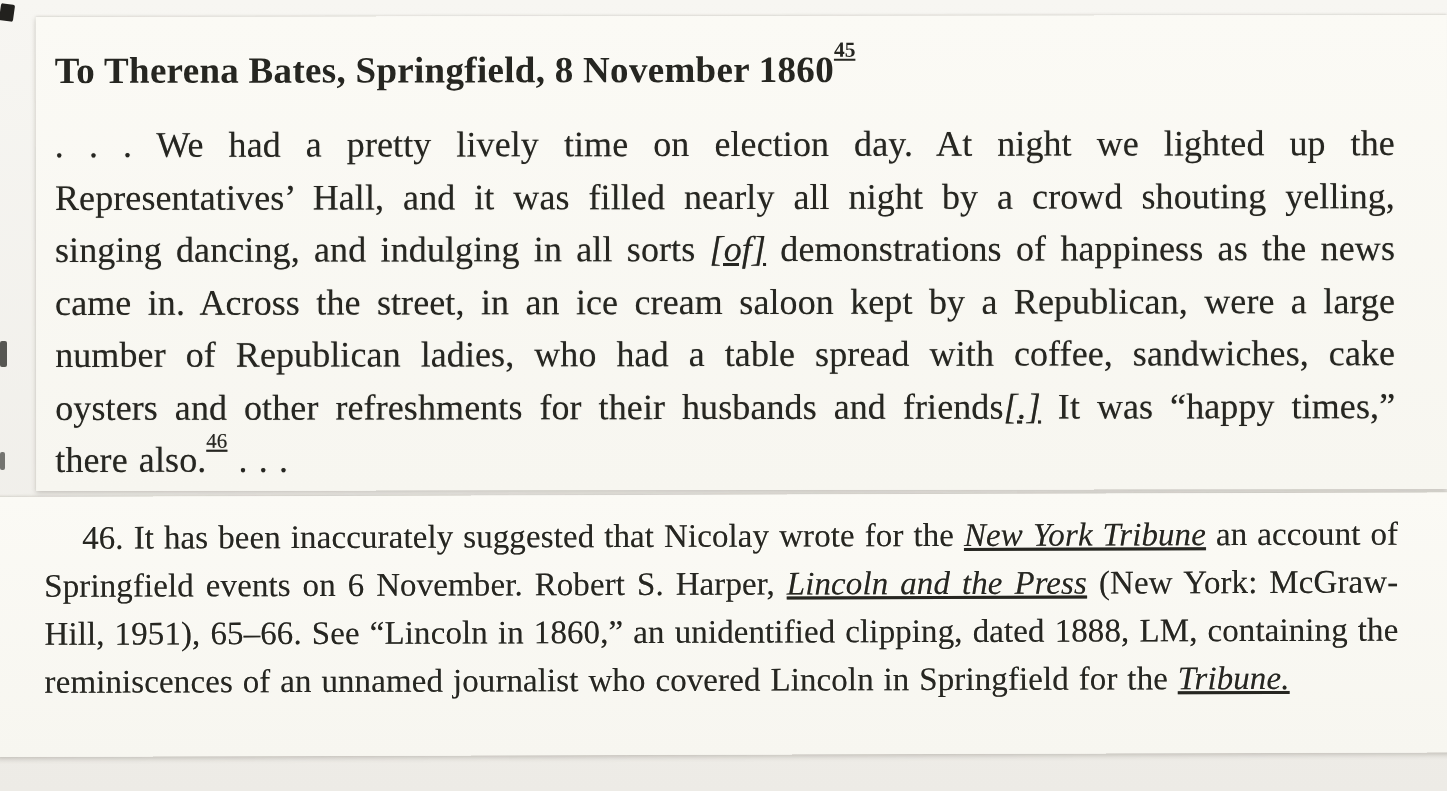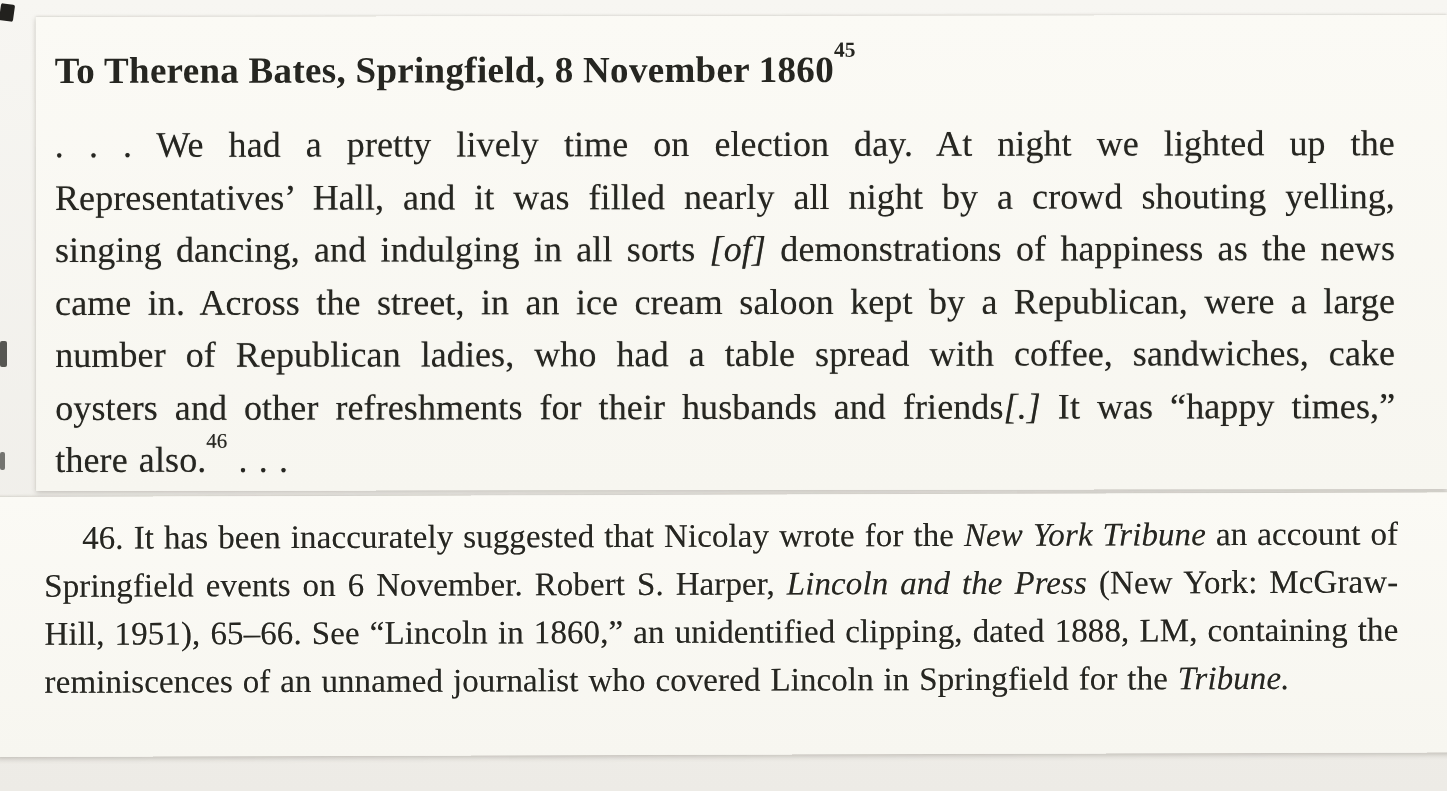--- a/index.html
+++ b/index.html
@@ -55,26 +55,27 @@
   }
   .footnote-text{
     font-size:33px;
     line-height:48px;
     text-align:justify;
     text-indent:38px;
     letter-spacing:.1px;
     word-spacing:1.5px;
     text-shadow:0 0 .6px rgba(38,38,33,.5);
   }
-  .italic{ font-style:italic; }
+  .italic{ font-style:italic;text-decoration:underline; }
   sup{
     font-size:58%;
     position:relative;
     top:-.55em;
     line-height:0;
+    text-decoration:underline;
   }
   .heading-sup{ letter-spacing:0; }
   
   .smudge{
     position:absolute;
     background:#22211e;
     border-radius:2px;
   }
   .smudge-top-left{ left:0; top:4px; width:14px; height:17px; transform:rotate(8deg); }
   .smudge-mid-left{ left:0; top:341px; width:7px; height:26px; opacity:.75; }

